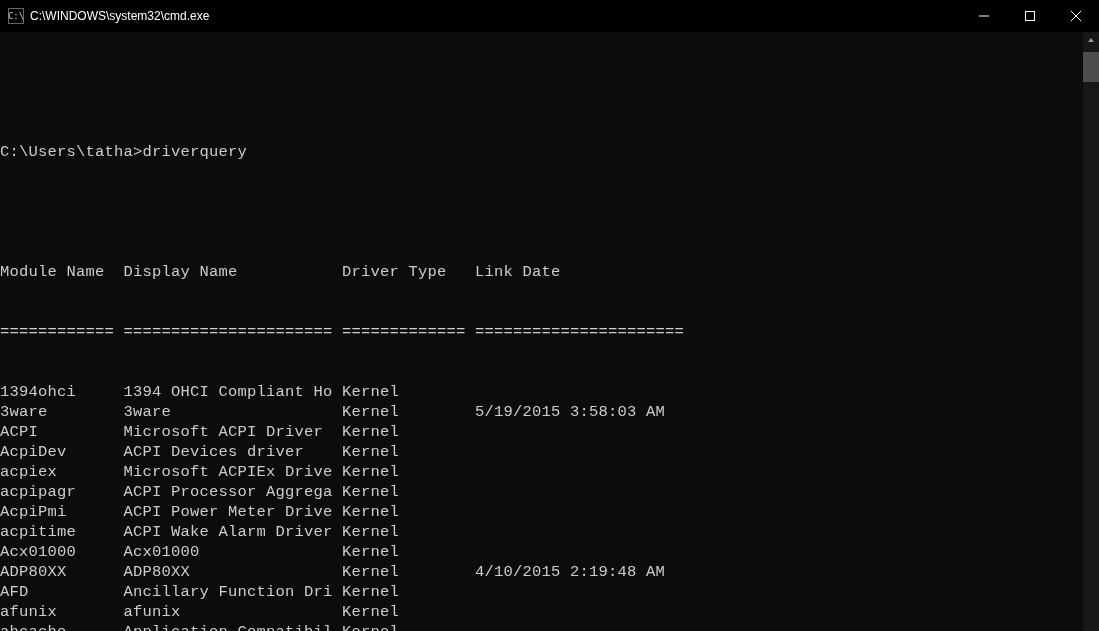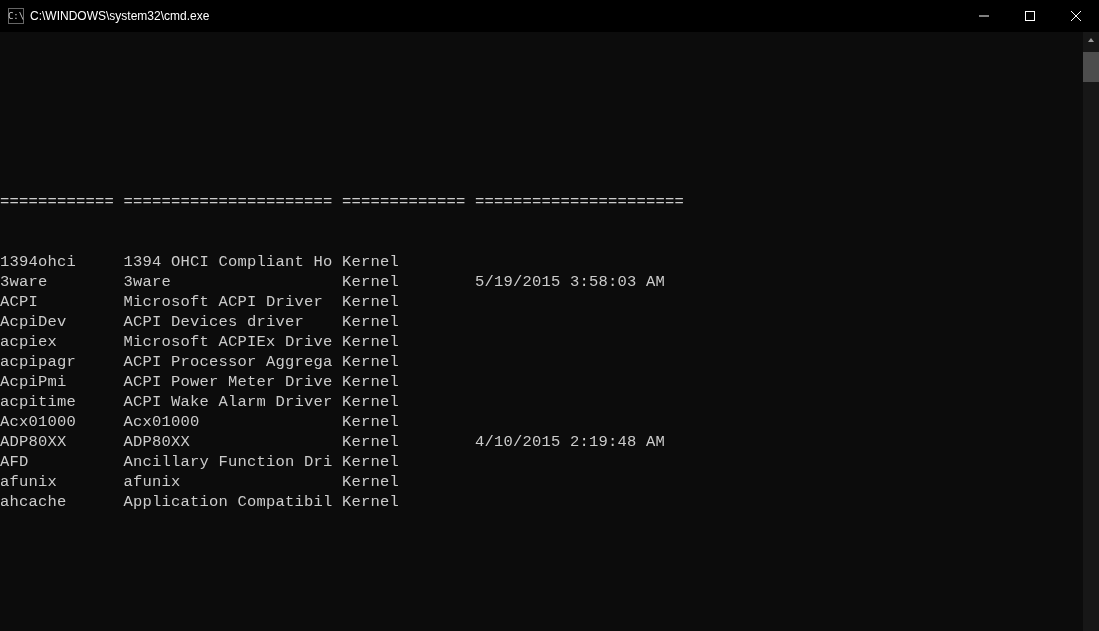--- a/index.html
+++ b/index.html
@@ -130,17 +130,19 @@
   <div class="scrollbar-track">
     <div class="scrollbar-arrow up">
       <svg viewBox="0 0 8 8">
           <polygon points="4,2 7,6 1,6"></polygon>
         </svg>
     </div>
     <div class="scrollbar-thumb"></div>
   </div>
   <div class="content">
     <div class="blank-line"></div>
+    <div class="prompt-line">C:\Users\tatha&gt;driverquery</div>
     <div class="blank-line"></div>
+    <div id="header-line">Module Name  Display Name           Driver Type   Link Date</div>
     <div id="sep-line">============ ====================== ============= ======================</div>
     <div id="rows-container"><div>1394ohci     1394 OHCI Compliant Ho Kernel        </div><div>3ware        3ware                  Kernel        5/19/2015 3:58:03 AM</div><div>ACPI         Microsoft ACPI Driver  Kernel        </div><div>AcpiDev      ACPI Devices driver    Kernel        </div><div>acpiex       Microsoft ACPIEx Drive Kernel        </div><div>acpipagr     ACPI Processor Aggrega Kernel        </div><div>AcpiPmi      ACPI Power Meter Drive Kernel        </div><div>acpitime     ACPI Wake Alarm Driver Kernel        </div><div>Acx01000     Acx01000               Kernel        </div><div>ADP80XX      ADP80XX                Kernel        4/10/2015 2:19:48 AM</div><div>AFD          Ancillary Function Dri Kernel        </div><div>afunix       afunix                 Kernel        </div><div>ahcache      Application Compatibil Kernel        </div></div>
   </div>
 </div>
 
 </body></html>

